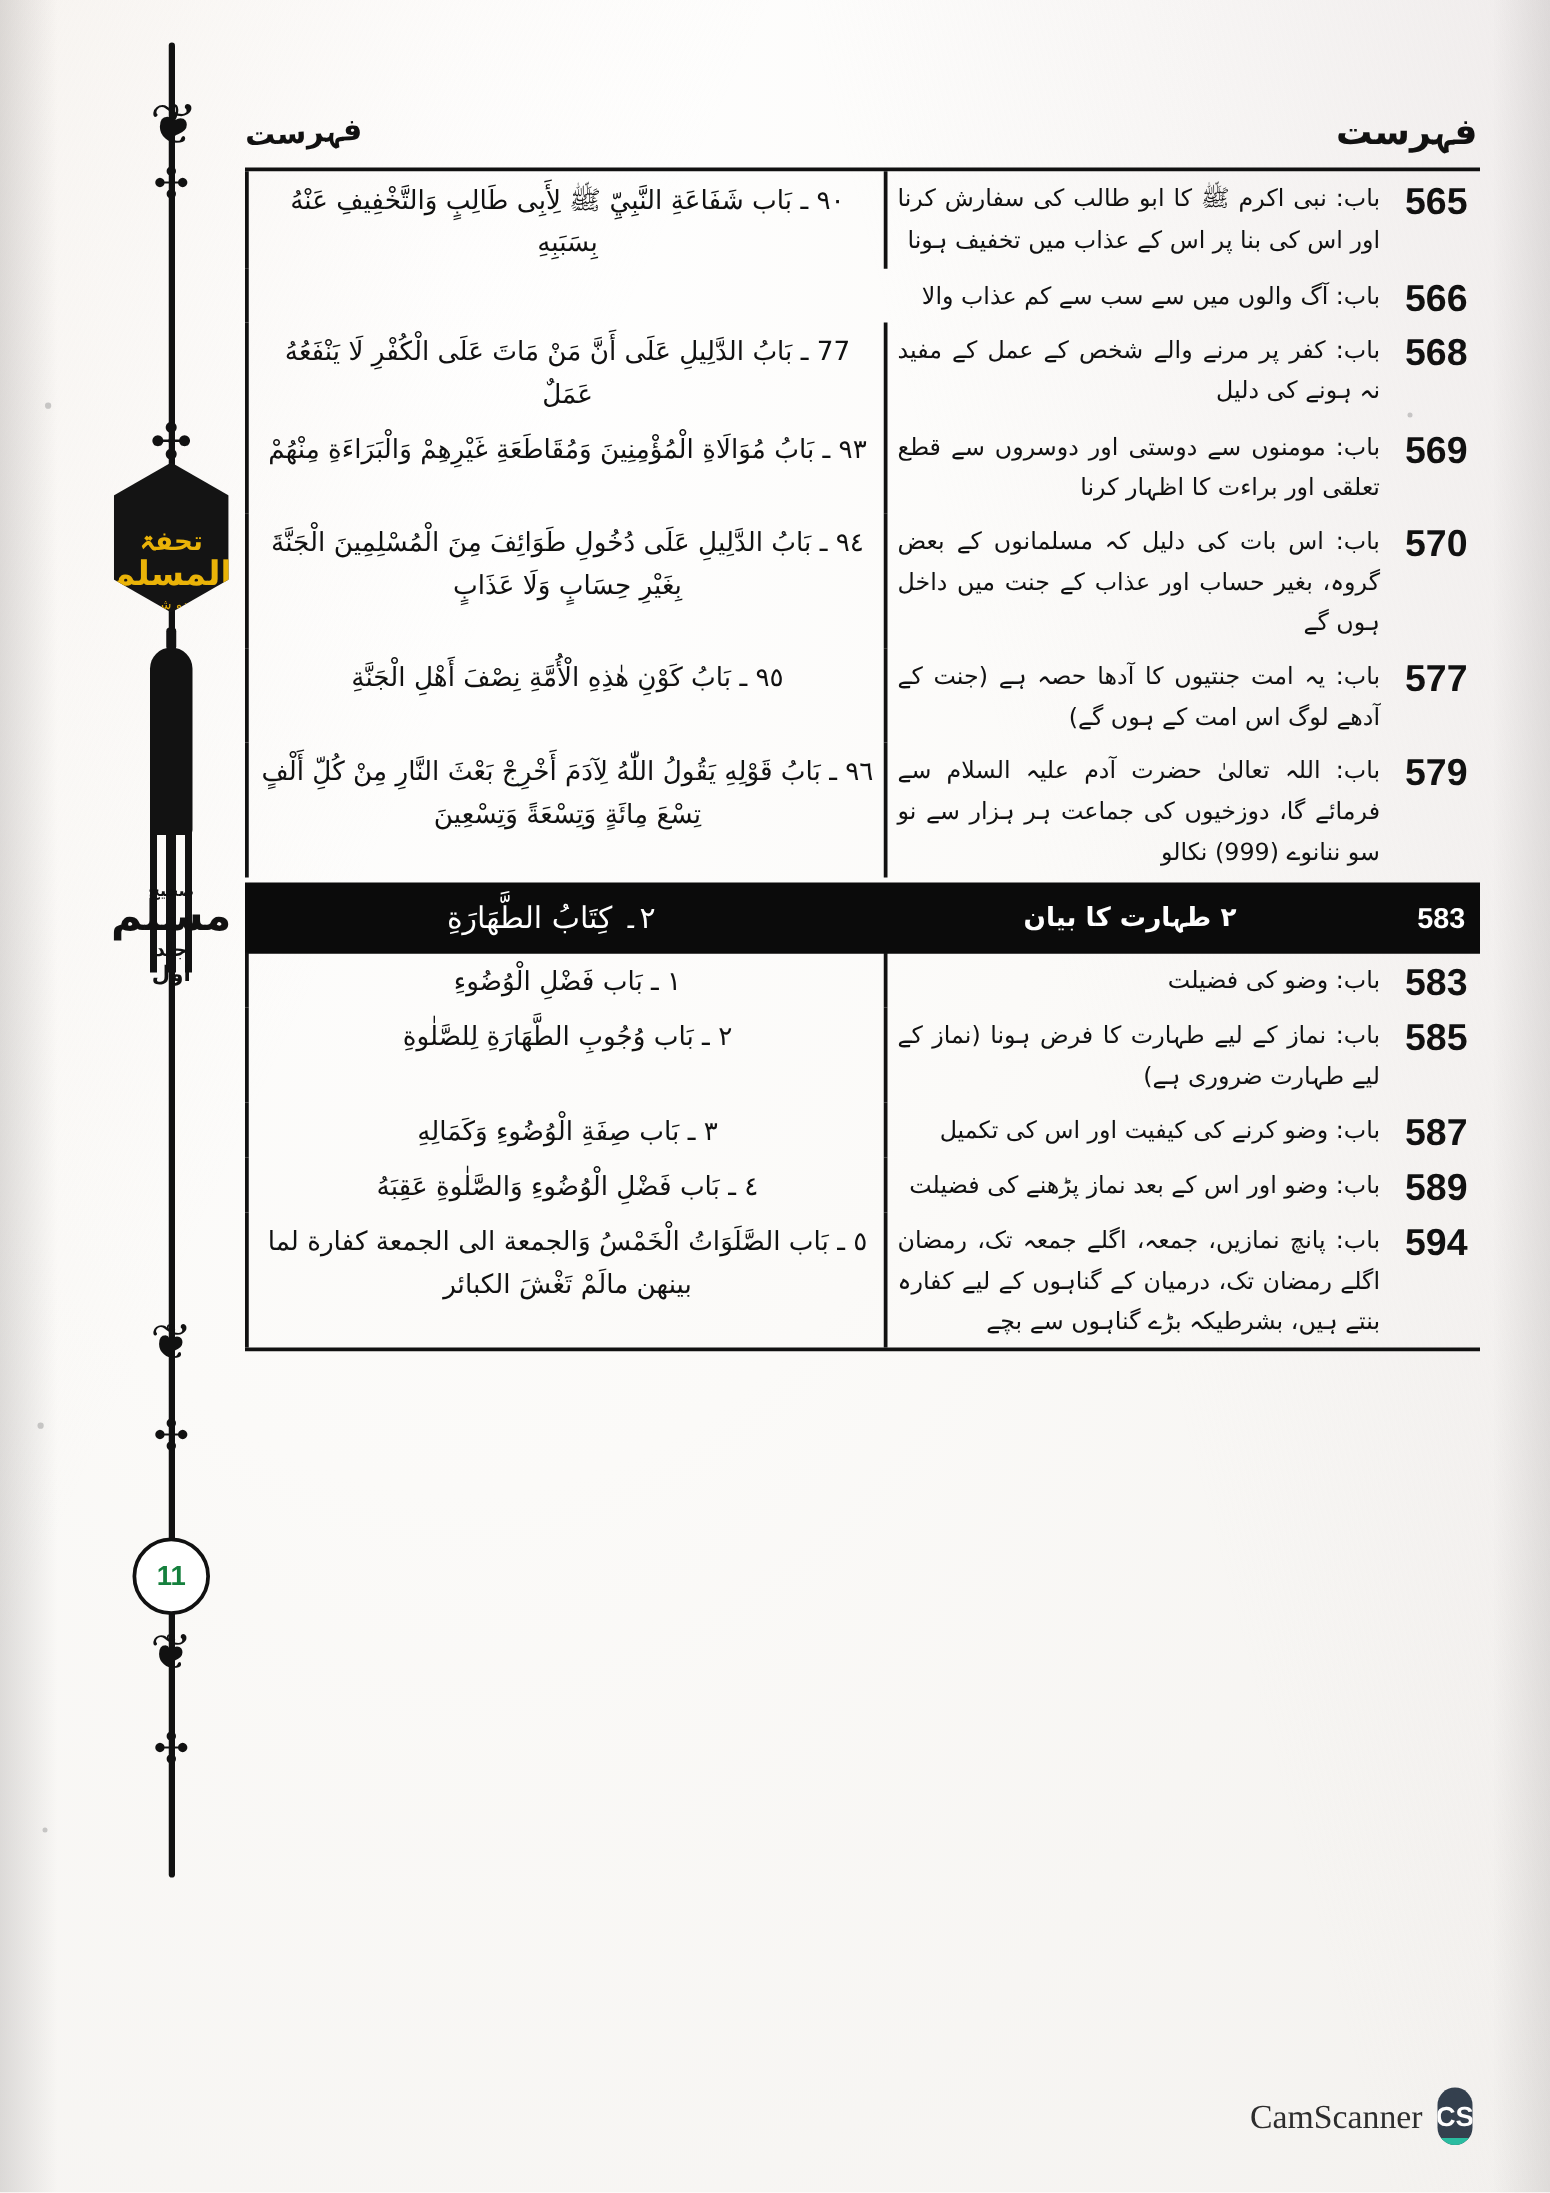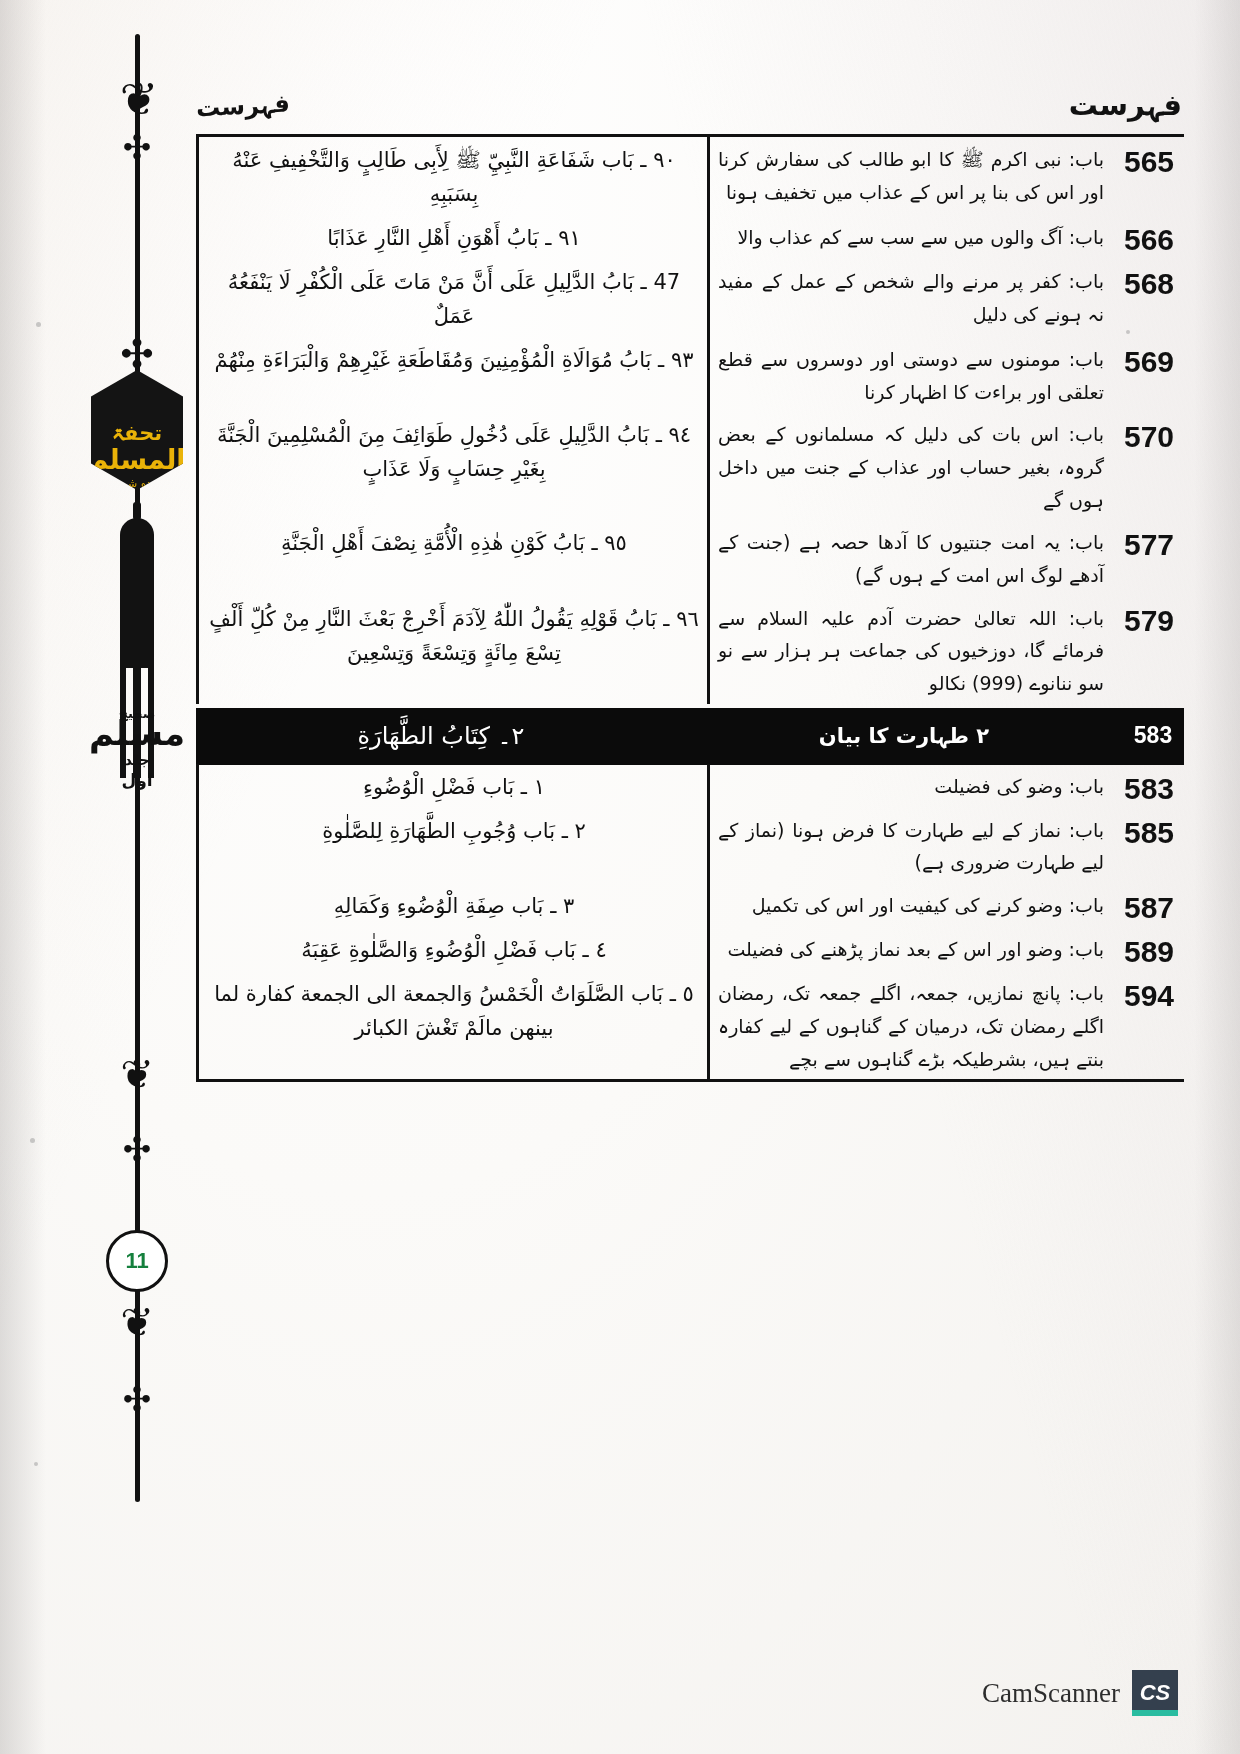--- a/index.html
+++ b/index.html
@@ -165,25 +165,25 @@
   
   .tbl-bottom{border-bottom:3px solid #111;}
 
   
   .cam{
     position:absolute;right:62px;bottom:38px;
     display:flex;align-items:center;gap:12px;
     opacity:.92;
   }
   .cam .cs-logo{
-    width:46px;height:46px;border-radius:0;background:#243141;
+    width:28px;height:46px;border-radius:14px;background:#243141;
     display:flex;align-items:center;justify-content:center;
     color:#fff;font-weight:700;font-size:22px;
     font-family:"Liberation Sans",sans-serif;
-    position:relative;overflow:hidden;font-style:italic;
+    position:relative;overflow:hidden;
   }
   .cam .cs-logo:after{
     content:"";position:absolute;left:0;right:0;bottom:0;height:6px;background:#19b89a;
   }
   .cam .cs-text{
     font-family:"Liberation Serif",serif;font-size:27px;color:#1d1d1d;
     direction:ltr;
   }
 
   
@@ -241,26 +241,25 @@
 
   <div class="tbl tbl-bottom">
 
     <div id="rows-1">
         <div class="row">
           <div class="c-ar">٩٠ ـ بَاب شَفَاعَةِ النَّبِيِّ ﷺ لِأَبِى طَالِبٍ وَالتَّخْفِيفِ عَنْهُ بِسَبَبِهِ</div>
           <div class="c-ur">باب: نبی اکرم ﷺ کا ابو طالب کی سفارش کرنا اور اس کی بنا پر اس کے عذاب میں تخفیف ہونا</div>
           <div class="c-pg">565</div>
         </div>
         <div class="row">
-          <div class="c-ar">٩١ ـ بَابُ أَهْوَنِ أَهْلِ النَّارِ عَذَابًا</div>
           <div class="c-ur">باب: آگ والوں میں سے سب سے کم عذاب والا</div>
           <div class="c-pg">566</div>
         </div>
         <div class="row">
-          <div class="c-ar">47 ـ بَابُ الدَّلِيلِ عَلَى أَنَّ مَنْ مَاتَ عَلَى الْكُفْرِ لَا يَنْفَعُهُ عَمَلٌ</div>
+          <div class="c-ar">77 ـ بَابُ الدَّلِيلِ عَلَى أَنَّ مَنْ مَاتَ عَلَى الْكُفْرِ لَا يَنْفَعُهُ عَمَلٌ</div>
           <div class="c-ur">باب: کفر پر مرنے والے شخص کے عمل کے مفید نہ ہونے کی دلیل</div>
           <div class="c-pg">568</div>
         </div>
         <div class="row">
           <div class="c-ar">٩٣ ـ بَابُ مُوَالَاةِ الْمُؤْمِنِينَ وَمُقَاطَعَةِ غَيْرِهِمْ وَالْبَرَاءَةِ مِنْهُمْ</div>
           <div class="c-ur">باب: مومنوں سے دوستی اور دوسروں سے قطع تعلقی اور براءت کا اظہار کرنا</div>
           <div class="c-pg">569</div>
         </div>
         <div class="row">
           <div class="c-ar">٩٤ ـ بَابُ الدَّلِيلِ عَلَى دُخُولِ طَوَائِفَ مِنَ الْمُسْلِمِينَ الْجَنَّةَ بِغَيْرِ حِسَابٍ وَلَا عَذَابٍ</div>

